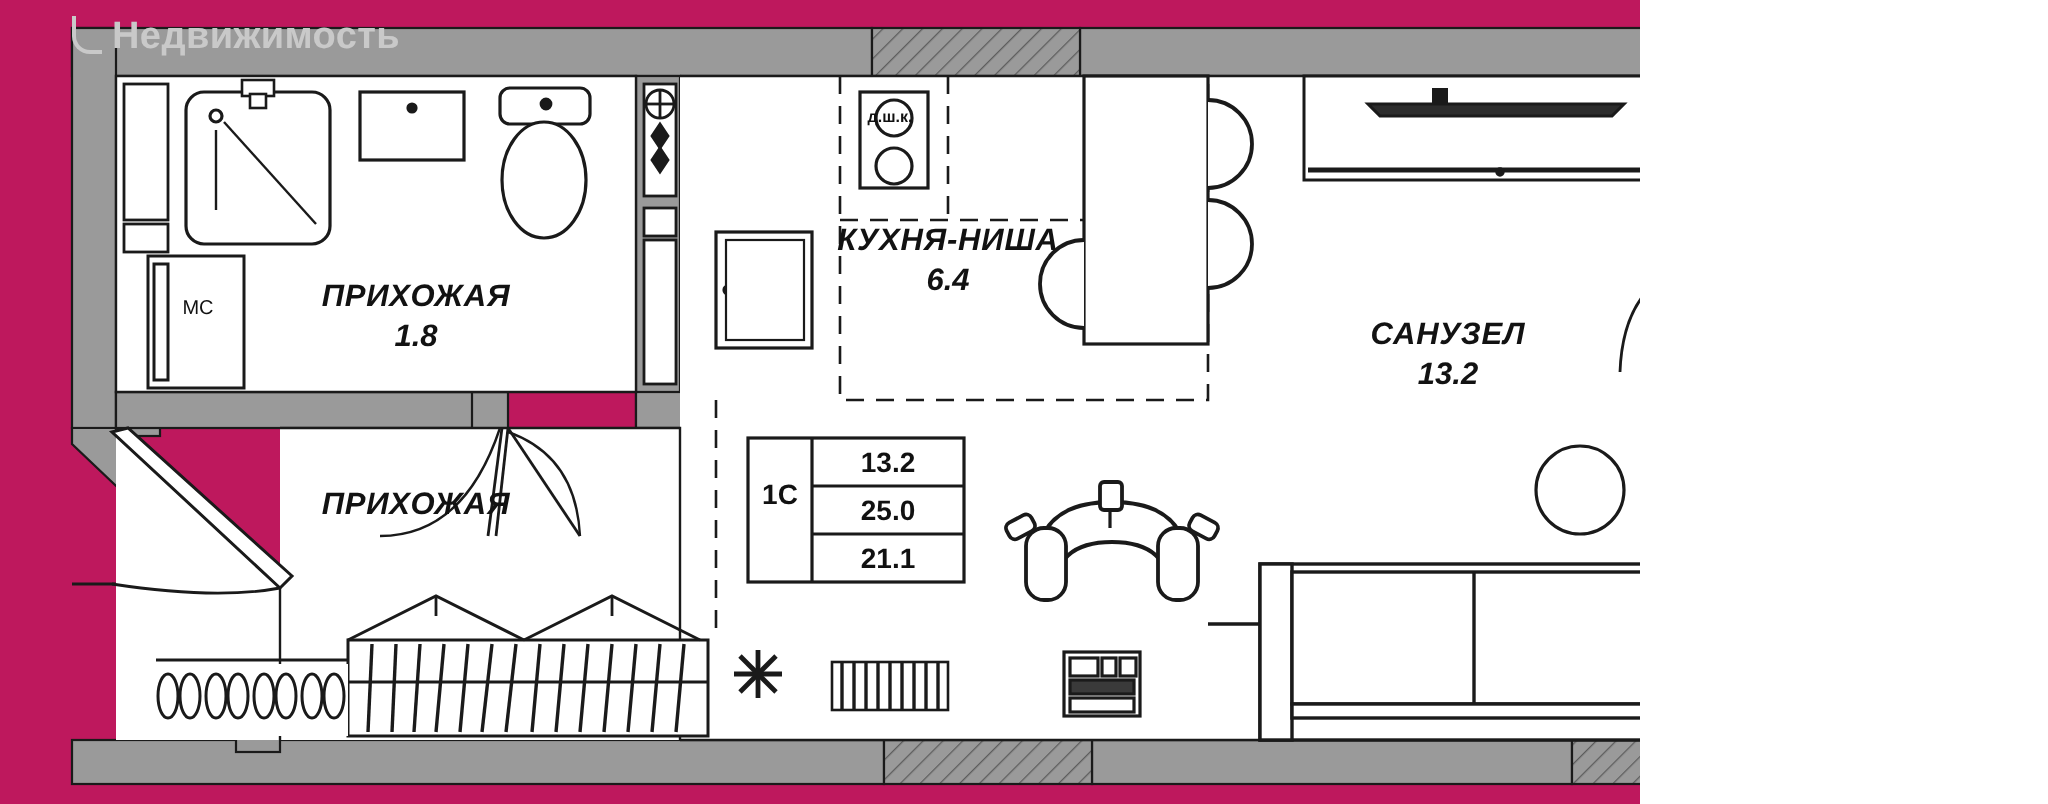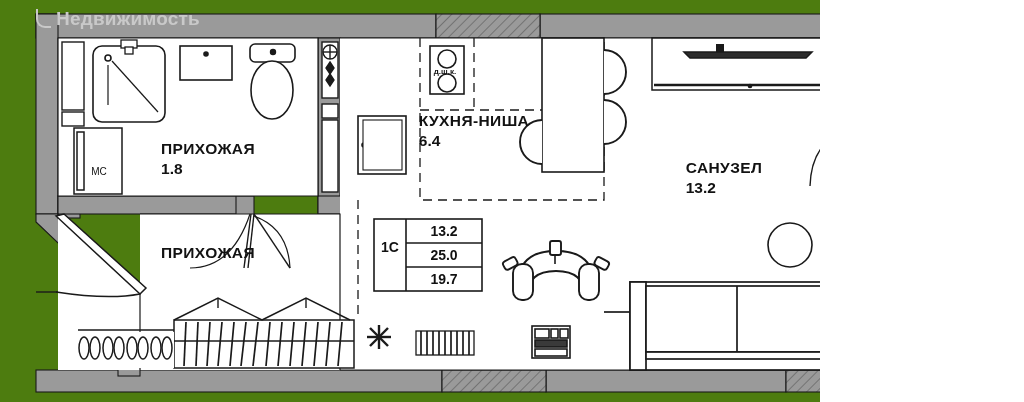--- a/index.html
+++ b/index.html
@@ -1,25 +1,25 @@
 <!DOCTYPE html>
 <html><head>
 <meta charset="utf-8">
 <style>
   html,body{margin:0;padding:0;background:#ffffff;}
   body{font-family:"Liberation Sans","DejaVu Sans",sans-serif;}
-  #plan{position:relative;width:820px;height:402px;background:#4d7c0f;overflow:hidden;}
+  #plan{position:relative;width:820px;height:402px;background:#be185d;overflow:hidden;}
   #plan svg{position:absolute;left:0;top:0;}
   .wm{position:absolute;left:36px;top:8px;font-size:19px;font-weight:bold;color:#c9c9c9;letter-spacing:.2px;user-select:none;}
   .wm .wmi{display:inline-block;width:13px;height:17px;border:2px solid #c9c9c9;border-top:none;border-right:none;border-bottom-left-radius:9px;vertical-align:-3px;margin-right:5px;}
-  .lbl{position:absolute;color:#121212;line-height:1.28;white-space:nowrap;}
+  .lbl{position:absolute;text-align:center;color:#121212;line-height:1.28;white-space:nowrap;font-style:italic;}
   .lbl .nm{font-size:15.5px;font-weight:bold;letter-spacing:.4px;}
   .lbl .ar{font-size:15.5px;font-weight:bold;}
   .tiny{position:absolute;font-size:8px;font-weight:bold;color:#111;white-space:nowrap;}
-  .small{position:absolute;font-size:10px;color:#111;white-space:nowrap;margin-top:17px;}
+  .small{position:absolute;font-size:10px;color:#111;white-space:nowrap;}
   .bx{position:absolute;font-size:14px;font-weight:bold;color:#111;text-align:center;white-space:nowrap;}
 </style>
 </head>
 <body>
 
 <div id="plan">
 
   <svg width="1024" height="402" viewBox="0 0 1024 402">
     <defs>
       <pattern id="hatch" patternUnits="userSpaceOnUse" width="7" height="7" patternTransform="rotate(45)">
@@ -301,20 +301,20 @@
     <div class="nm">САНУЗЕЛ</div>
     <div class="ar">13.2</div>
   </div>
 
   <div class="lbl" style="left:208px;top:243px;transform:translateX(-50%)">
     <div class="nm">ПРИХОЖАЯ</div>
   </div>
 
 
   <div class="small" style="left:99px;top:149px;transform:translateX(-50%)">МС</div>
-  <div class="tiny" style="left:445px;top:67px;transform:translateX(-50%)">д.ш.к.</div>
+  <div class="tiny" style="left:445px;top:54px;transform:translateX(-50%)">д.ш.к.</div>
 
   <div class="bx" style="left:390px;top:247px;transform:translate(-50%,-50%)">1С</div>
   <div class="bx" style="left:444px;top:231px;transform:translate(-50%,-50%)">13.2</div>
   <div class="bx" style="left:444px;top:255px;transform:translate(-50%,-50%)">25.0</div>
-  <div class="bx" style="left:444px;top:279px;transform:translate(-50%,-50%)">19.7</div>
+  <div class="bx" style="left:444px;top:279px;transform:translate(-50%,-50%)">21.1</div>
 
 </div>
 
 </body></html>

